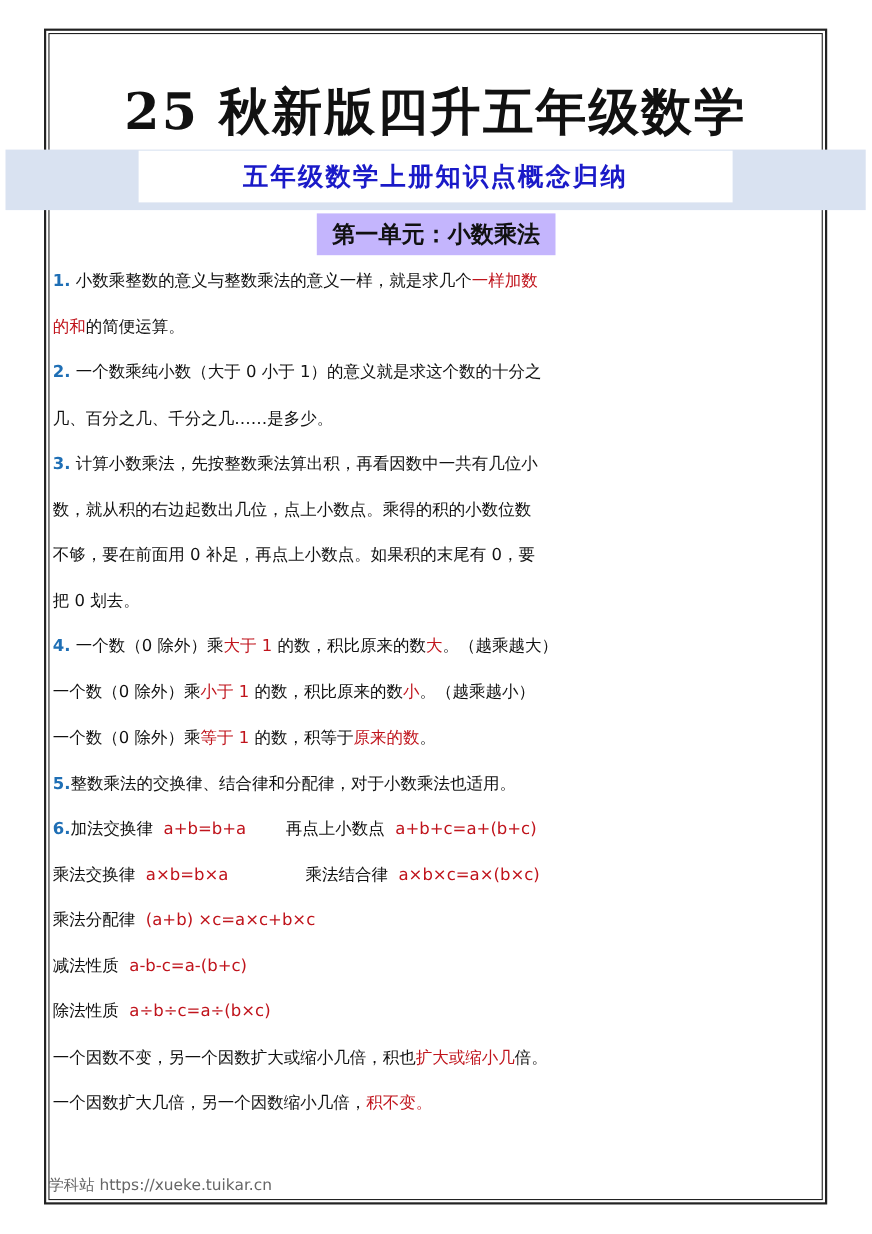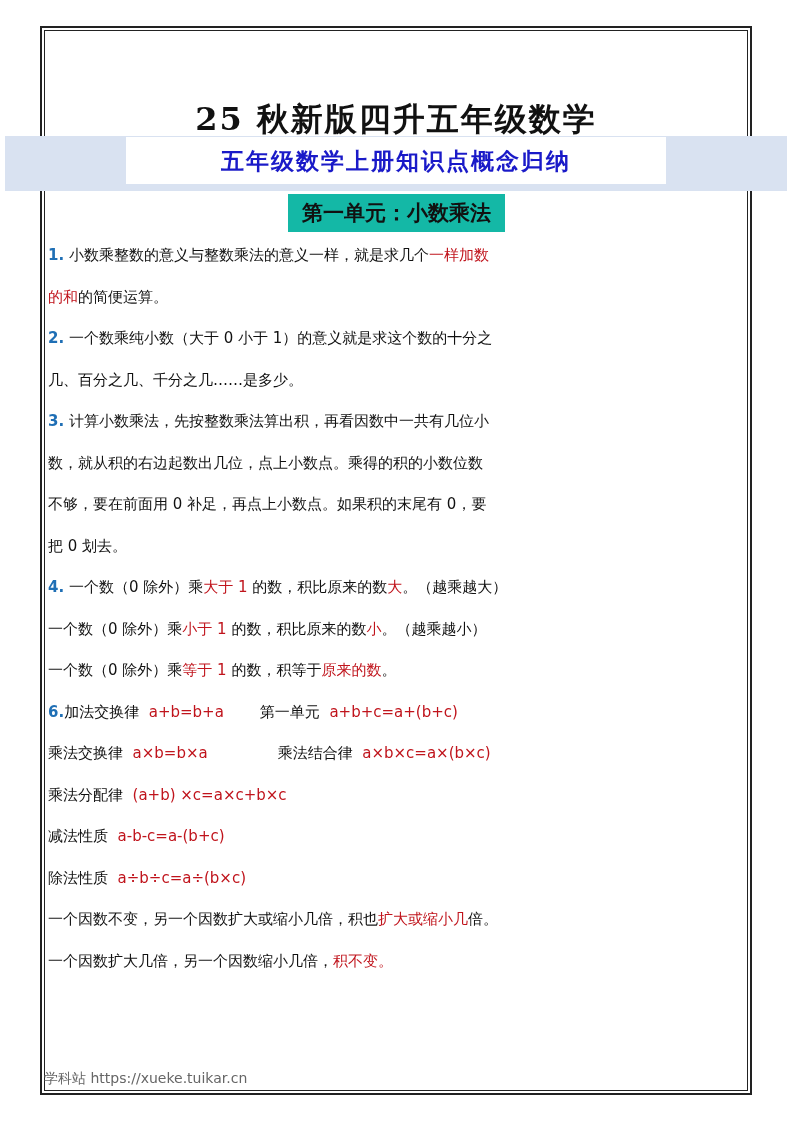--- a/index.html
+++ b/index.html
@@ -2,29 +2,29 @@
 <html><head>
 <meta charset="utf-8">
 <style>
   html, body { margin:0; padding:0; background:#ffffff; }
   body { width:793px; height:1122px; position:relative; overflow:hidden;
          font-family:"DejaVu Sans", "Liberation Sans", sans-serif; color:#111; }
   .frame-outer { position:absolute; left:40px; top:26px; width:712px; height:1069px;
                  border:2px solid #222; box-sizing:border-box; }
   .frame-inner { position:absolute; left:44px; top:30px; width:704px; height:1061px;
                  border:1px solid #222; box-sizing:border-box; }
-  .title { position:absolute; left:44px; top:84px; width:704px; text-align:center;
+  .title { position:absolute; left:44px; top:66px; width:704px; text-align:center;
            font-family:"DejaVu Serif", "Liberation Serif", serif; font-weight:bold;
-           font-size:32px; line-height:70px; letter-spacing:2px; color:#111; }
+           font-size:46px; line-height:70px; letter-spacing:2px; color:#111; }
   .band { position:absolute; left:5px; top:136px; width:782px; height:55px; background:#d9e2f1; }
   .subtitle-box { position:absolute; left:126px; top:137px; width:540px; height:47px; background:#ffffff;
                   text-align:center; }
   .subtitle { font-family:"DejaVu Serif", "Liberation Serif", serif; font-weight:bold;
               font-size:23px; line-height:47px; color:#1a1ac8; letter-spacing:2px; }
-  .unit-head { position:absolute; left:288px; top:194px; width:217px; height:38px; background:#14b8a6;
+  .unit-head { position:absolute; left:288px; top:194px; width:217px; height:38px; background:#c4b5fd;
                text-align:center; font-weight:bold; font-size:21px; line-height:38px; color:#111; }
   .body { position:absolute; left:48px; top:235px; width:700px; }
   .line { font-size:15px; line-height:41.5px; height:41.5px; white-space:nowrap; color:#111; }
   .num { color:#1f6fb5; font-weight:bold; }
   .red { color:#c0141c; }
   .gap1 { display:inline-block; width:36px; }
   .gap2 { display:inline-block; width:70px; }
   .footer { position:absolute; left:44px; top:1068px; width:778px; text-align:left;
             font-size:14px; color:#666; line-height:20px; }
 </style>
@@ -75,23 +75,26 @@
   <div class="line">
     <span class="num">4.</span><span> 一个数（0 除外）乘</span><span class="red">大于 1</span><span> 的数，积比原来的数</span><span class="red">大</span><span>。（越乘越大）</span>
   </div>
   <div class="line">
     <span>一个数（0 除外）乘</span><span class="red">小于 1</span><span> 的数，积比原来的数</span><span class="red">小</span><span>。（越乘越小）</span>
   </div>
   <div class="line">
     <span>一个数（0 除外）乘</span><span class="red">等于 1</span><span> 的数，积等于</span><span class="red">原来的数</span><span>。</span>
   </div>
 
+  <div class="line">
+    <span class="num">5.</span><span>整数乘法的交换律、结合律和分配律，对于小数乘法也适用。</span>
+  </div>
 
   <div class="line">
-    <span class="num">6.</span><span>加法交换律</span>&nbsp;&nbsp;<span class="red">a+b=b+a</span><span class="gap1"></span><span>第一单元</span>&nbsp;&nbsp;<span class="red">a+b+c=a+(b+c)</span>
+    <span class="num">6.</span><span>加法交换律</span>&nbsp;&nbsp;<span class="red">a+b=b+a</span><span class="gap1"></span><span>再点上小数点</span>&nbsp;&nbsp;<span class="red">a+b+c=a+(b+c)</span>
   </div>
   <div class="line">
     <span>乘法交换律</span>&nbsp;&nbsp;<span class="red">a×b=b×a</span><span class="gap2"></span><span>乘法结合律</span>&nbsp;&nbsp;<span class="red">a×b×c=a×(b×c)</span>
   </div>
   <div class="line">
     <span>乘法分配律</span>&nbsp;&nbsp;<span class="red">(a+b) ×c=a×c+b×c</span>
   </div>
   <div class="line">
     <span>减法性质</span>&nbsp;&nbsp;<span class="red">a-b-c=a-(b+c)</span>
   </div>

